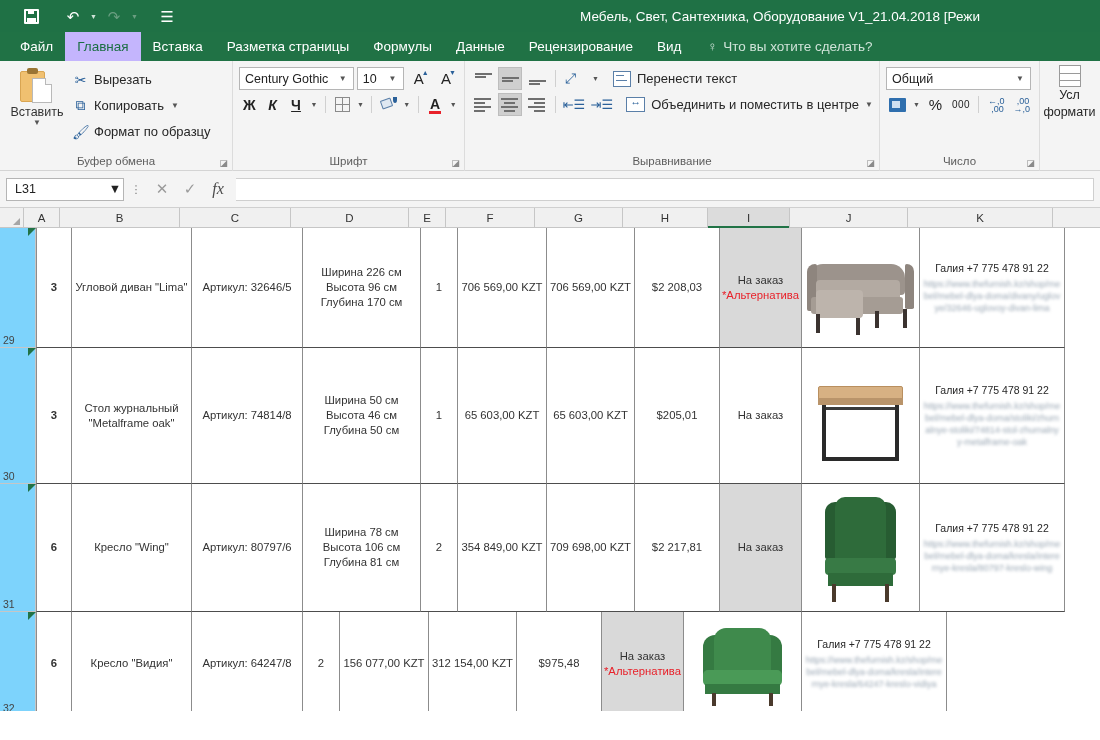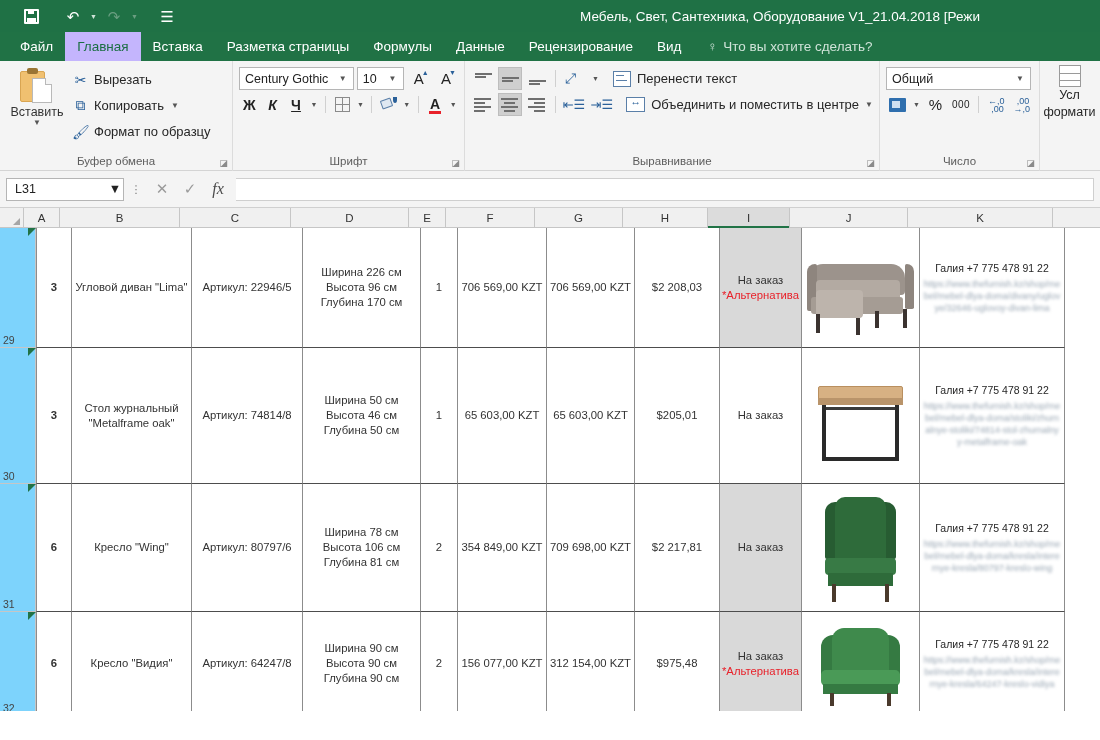--- a/index.html
+++ b/index.html
@@ -583,21 +583,21 @@
   </div>
 
   <div class="rows">
 
     <div class="row" style="height:120px">
       <div class="rh">
           <span>29</span>
         </div>
       <div class="cell first bold" style="width:36px">3</div>
       <div class="cell" style="width:120px">Угловой диван "Lima"</div>
-      <div class="cell" style="width:111px">Артикул: 22946/5</div>
+      <div class="cell" style="width:111px">Артикул: 32646/5</div>
       <div class="cell" style="width:118px">
         <div>
           <span class="multi">Ширина 226 см</span>
           <span class="multi">Высота 96 см</span>
           <span class="multi">Глубина 170 см</span>
         </div>
       </div>
       <div class="cell" style="width:37px">1</div>
       <div class="cell" style="width:89px">706 569,00 KZT</div>
       <div class="cell" style="width:88px">706 569,00 KZT</div>
@@ -709,27 +709,20 @@
       </div>
     </div>
 
     <div class="row" style="height:104px">
       <div class="rh">
           <span>32</span>
         </div>
       <div class="cell first bold" style="width:36px">6</div>
       <div class="cell" style="width:120px">Кресло "Видия"</div>
       <div class="cell" style="width:111px">Артикул: 64247/8</div>
-      <div class="cell" style="width:118px">
-        <div>
-          <span class="multi">Ширина 90 см</span>
-          <span class="multi">Высота 90 см</span>
-          <span class="multi">Глубина 90 см</span>
-        </div>
-      </div>
       <div class="cell" style="width:37px">2</div>
       <div class="cell" style="width:89px">156 077,00 KZT</div>
       <div class="cell" style="width:88px">312 154,00 KZT</div>
       <div class="cell" style="width:85px">$975,48</div>
       <div class="cell gray" style="width:82px">
         <div>
           <span class="multi">На заказ</span>
           <span class="multi red">*Альтернатива</span>
         </div>
       </div>

